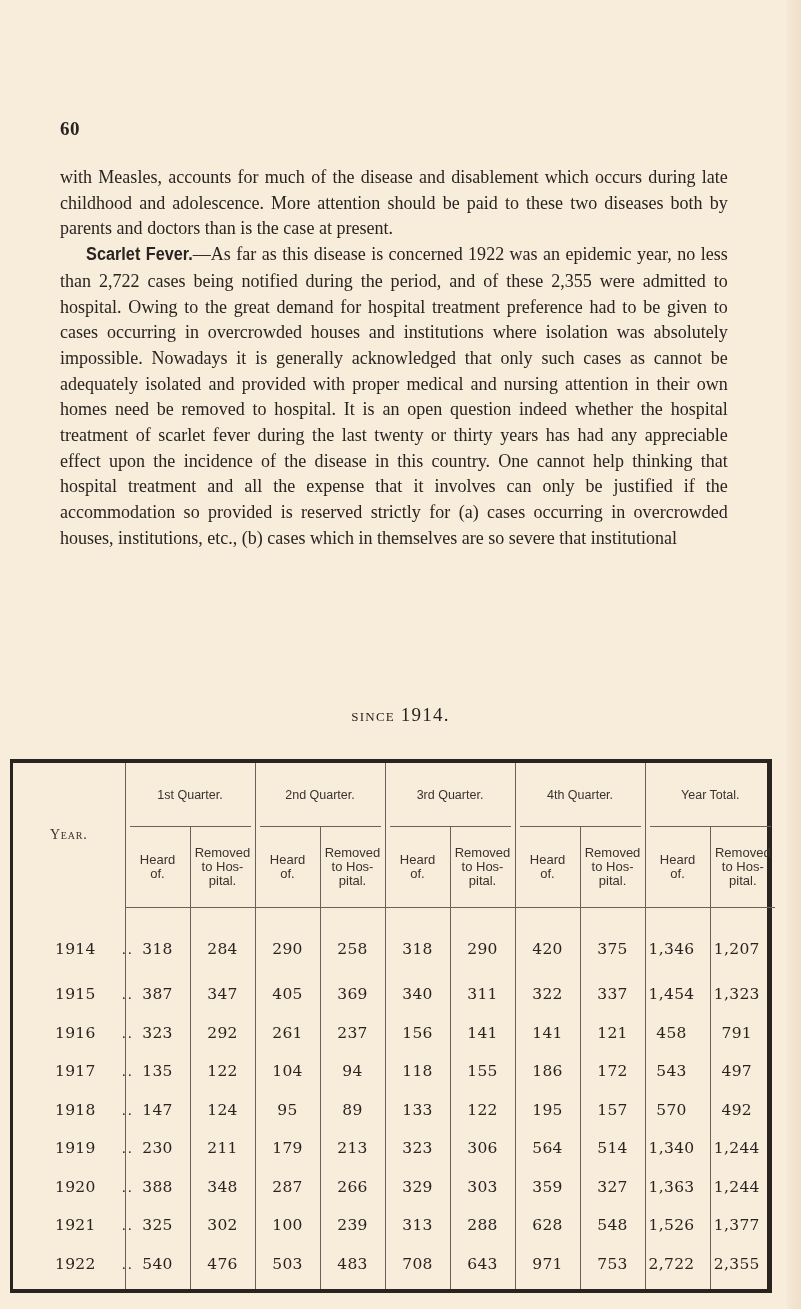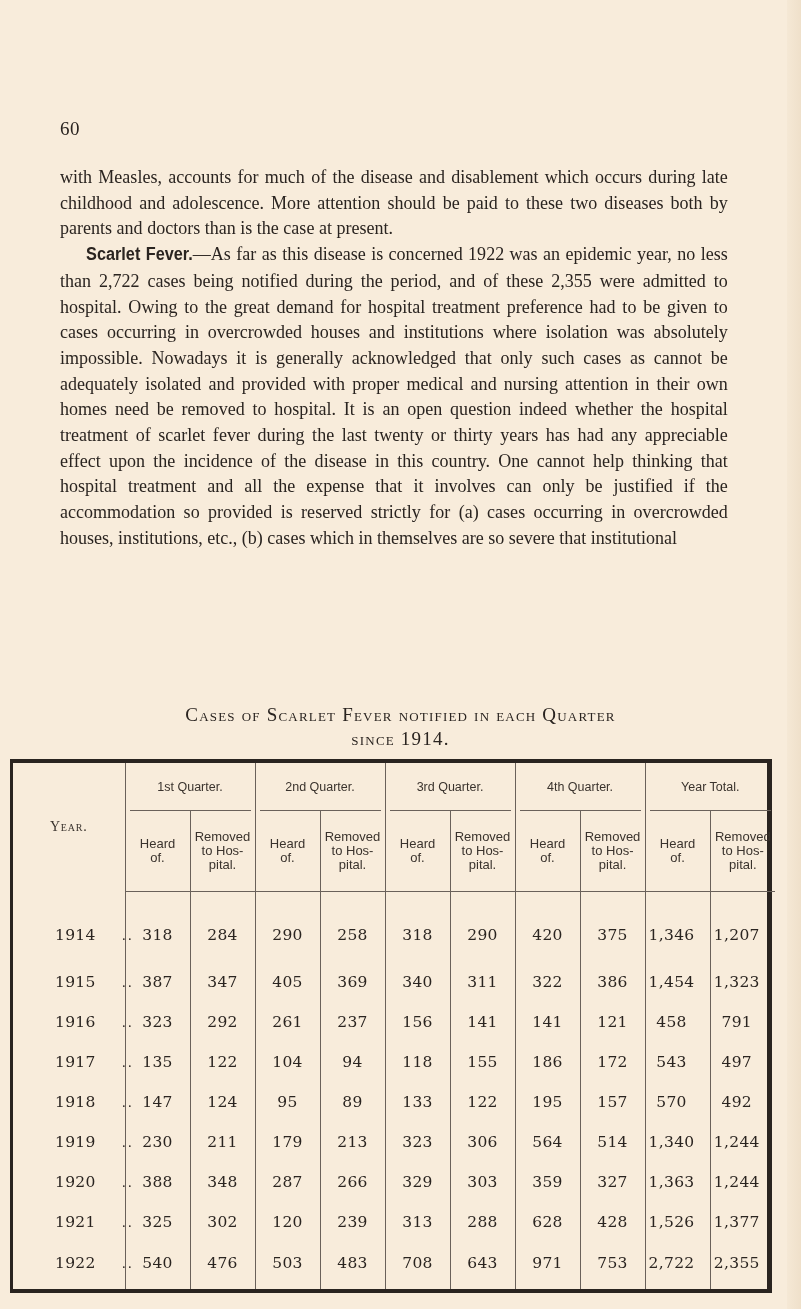--- a/index.html
+++ b/index.html
@@ -22,20 +22,21 @@
     width: 14px;
     height: 1309px;
     background: linear-gradient(to right, #f5e8d5, #efe0ca);
   }
   .page-number {
     position: absolute;
     left: 60px;
     top: 118px;
     font-size: 19px;
     letter-spacing: 0.5px;
+    font-weight: bold;
   }
   .body-text {
     position: absolute;
     left: 60px;
     top: 164px;
     width: 668px;
     font-size: 19.4px;
     line-height: 25.7px;
     text-align: justify;
     font-family: "Liberation Serif", serif;
@@ -92,21 +93,21 @@
     padding: 0;
   }
   table.cases th.year-head {
     border-left: none;
     font-variant: small-caps;
     font-family: "Liberation Serif", serif;
     font-size: 14px;
     letter-spacing: 0.8px;
   }
   table.cases th.group {
-    height: 48px;
+    height: 64px;
     vertical-align: middle;
     position: relative;
   }
   table.cases th.group::after {
     content: "";
     position: absolute;
     left: 4px;
     right: 4px;
     bottom: 0;
     border-bottom: 1px solid #6a615a;
@@ -163,21 +164,20 @@
 <div class="page-edge"></div>
 
 <div class="page-number">60</div>
 
 <div class="body-text">
   <p>with Measles, accounts for much of the disease and disablement which occurs during late childhood and adolescence. More attention should be paid to these two diseases both by parents and doctors than is the case at present.</p>
   <p><span class="run-in">Scarlet Fever.</span><span>—As far as this disease is concerned 1922 was an epidemic year, no less than 2,722 cases being notified during the period, and of these 2,355 were admitted to hospital. Owing to the great demand for hospital treatment preference had to be given to cases occurring in overcrowded houses and institutions where isolation was absolutely impossible. Nowadays it is generally acknowledged that only such cases as cannot be adequately isolated and provided with proper medical and nursing attention in their own homes need be removed to hospital. It is an open question indeed whether the hospital treatment of scarlet fever during the last twenty or thirty years has had any appreciable effect upon the incidence of the disease in this country. One cannot help thinking that hospital treatment and all the expense that it involves can only be justified if the accommodation so provided is reserved strictly for (a) cases occurring in overcrowded houses, institutions, etc., (b) cases which in themselves are so severe that institutional</span></p>
 </div>
 
 <div class="table-title">
-  <div>Cases of Scarlet Fever notified in each Quarter</div>
   <div>since 1914.</div>
 </div>
 
 <div class="table-wrap">
   <table class="cases">
     <colgroup>
       <col class="c-year">
       <col class="c-num">
         <col class="c-num">
       <col class="c-num">
@@ -227,21 +227,21 @@
         </tr>
         <tr>
           <td class="year-cell"><span>1915</span><span class="leader">..</span></td>
           <td>387</td>
           <td>347</td>
           <td>405</td>
           <td>369</td>
           <td>340</td>
           <td>311</td>
           <td>322</td>
-          <td>386</td>
+          <td>337</td>
           <td class="total">1,454</td>
           <td class="total">1,323</td>
         </tr>
         <tr>
           <td class="year-cell"><span>1916</span><span class="leader">..</span></td>
           <td>323</td>
           <td>292</td>
           <td>261</td>
           <td>237</td>
           <td>156</td>
@@ -300,26 +300,26 @@
           <td>303</td>
           <td>359</td>
           <td>327</td>
           <td class="total">1,363</td>
           <td class="total">1,244</td>
         </tr>
         <tr>
           <td class="year-cell"><span>1921</span><span class="leader">..</span></td>
           <td>325</td>
           <td>302</td>
-          <td>120</td>
+          <td>100</td>
           <td>239</td>
           <td>313</td>
           <td>288</td>
           <td>628</td>
-          <td>428</td>
+          <td>548</td>
           <td class="total">1,526</td>
           <td class="total">1,377</td>
         </tr>
         <tr>
           <td class="year-cell"><span>1922</span><span class="leader">..</span></td>
           <td>540</td>
           <td>476</td>
           <td>503</td>
           <td>483</td>
           <td>708</td>

